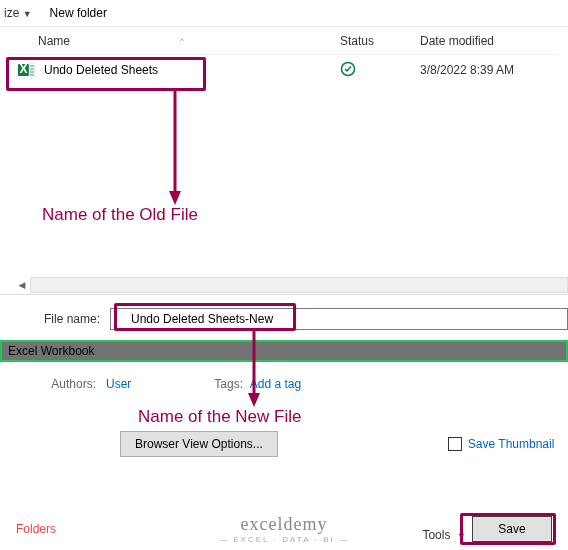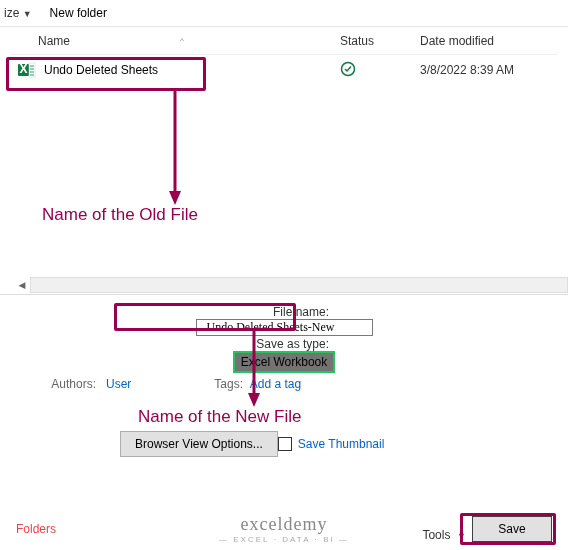--- a/index.html
+++ b/index.html
@@ -19,32 +19,32 @@
 .row .cell-date { flex: 1; color: #333; }
 .excel-icon { width: 18px; height: 18px; }
 .check-icon { width: 16px; height: 16px; }
 .annot-box1 { position: absolute; top: 30px; left: 6px; width: 200px; height: 34px; border: 3px solid #99004d; border-radius: 2px; pointer-events: none; }
 .arrow1 { position: absolute; top: 64px; left: 165px; }
 .label1 { position: absolute; top: 178px; left: 42px; color: #99004d; font-size: 17px; }
 .hscroll { position: absolute; bottom: 0; left: 14px; right: 0; height: 18px; display: flex; align-items: center; }
 .hscroll .btn { width: 16px; height: 16px; display: flex; align-items: center; justify-content: center; color: #666; font-size: 9px; }
 .hscroll .track { flex:1; height: 16px; background: #f0f0f0; border: 1px solid #ddd; }
 .form-area { padding: 10px 0 0 0; position: relative; }
-.form-row { display: flex; align-items: center; height: 28px; margin-bottom: 4px; flex-direction: column; }
+.form-row { display: flex; align-items: center; height: 28px; margin-bottom: 4px; }
 .form-label { width: 110px; text-align: right; padding-right: 10px; color: #333; }
-.text-input { flex: 1; height: 22px; border: 1px solid #7a7a7a; padding: 0 10px; font-size: 12px; font-family: Liberation Serif, serif; }
+.text-input { flex: 1; height: 22px; border: 1px solid #7a7a7a; padding: 0 20px; font-size: 12px; }
 .select { flex: 1; height: 22px; border: 2px solid #22c55e; background: #737373; padding: 5px 6px; display: flex; align-items: center; }
 .annot-box2 { position: absolute; top: 8px; left: 114px; width: 182px; height: 28px; border: 3px solid #99004d; border-radius: 2px; pointer-events: none; }
 .arrow2 { position: absolute; top: 36px; left: 244px; }
 .label2 { position: absolute; top: 112px; left: 138px; color: #99004d; font-size: 17px; }
 .meta-row { display: flex; align-items: center; padding: 8px 0 0 0; }
 .meta-left { width: 106px; text-align: right; padding-right: 10px; color: #666; }
 .meta-val { color: #0066cc; }
 .meta-tags { margin-left: 83px; color: #666; }
-.opts-row { display: flex; align-items: center; padding: 40px 0 0 120px; }
+.opts-row { display: flex; align-items: center; padding: 40px 0 0 120px; gap: 170px; }
 .browser-btn { height: 26px; padding: 0 14px; border: 1px solid #adadad; background: #e1e1e1; }
 .thumb-label { display: flex; align-items: center; gap: 6px; color: #0066cc; }
 .checkbox { width: 14px; height: 14px; border: 1px solid #333; display:inline-block; }
 .bottom-bar { position: absolute; bottom: 8px; left: 0; right: 0; display: flex; align-items: center; padding: 0 16px; gap: 10px; }
 .folders { color: #ef4444; }
 .exceldemy { position: absolute; left: 50%; transform: translateX(-50%); text-align: center; }
 .ex-main { color: #888; font-size: 18px; font-family: Georgia, serif; letter-spacing: 1px; }
 .ex-sub { color: #aaa; font-size: 8px; letter-spacing: 2px; }
 .tools { margin-left: auto; display: flex; align-items: flex-end; gap: 6px; color: #333; }
 .save-btn { width: 80px; height: 26px; border: 1px solid #404040; background: #e1e1e1; text-align: center; }
@@ -100,21 +100,20 @@
     <div class="track"></div>
   </div>
 </div>
 
 <div class="form-area">
   <div class="form-row">
     <div class="form-label">File name:</div>
     <input class="text-input" value="Undo Deleted Sheets-New" style="">
   </div>
   <div class="form-row">
-    <div class="form-label">Save as type:</div>
     <div class="select">Excel Workbook</div>
   </div>
   <div class="annot-box2"></div>
   <svg class="arrow2" width="20" height="76">
       <line x1="10" y1="0" x2="10" y2="66" stroke="#99004d" stroke-width="3"></line>
       <polygon points="10,76 4,62 16,62" fill="#99004d"></polygon>
     </svg>
   <div class="label2">Name of the New File</div>
 
   <div class="meta-row">

